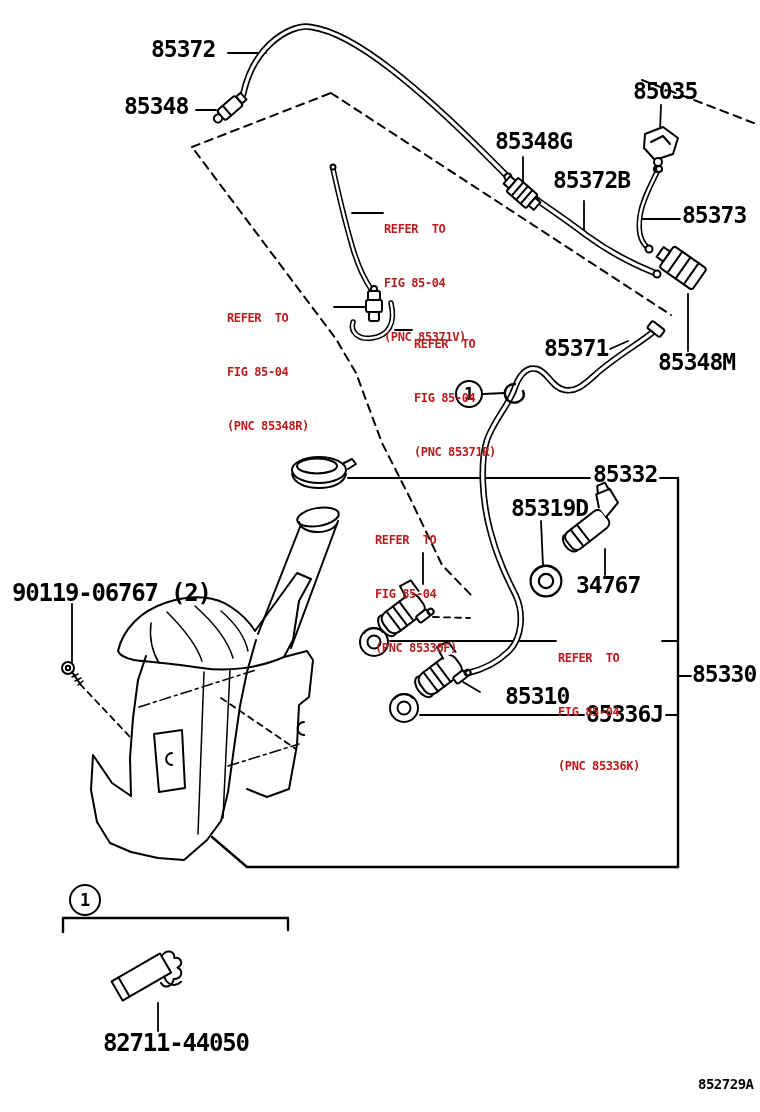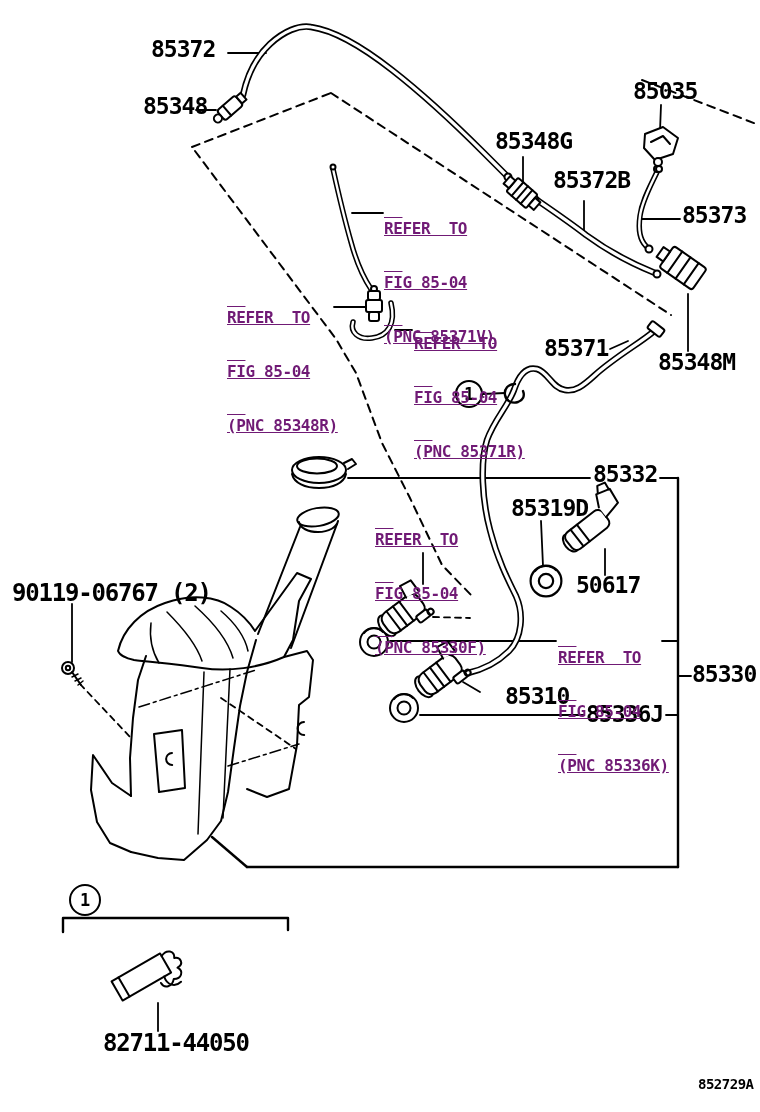--- a/index.html
+++ b/index.html
@@ -14,22 +14,22 @@
   .dash{stroke-dasharray:8 6;}
   .dash2{stroke-dasharray:6 5;stroke-width:1.8;}
   .dashdot{stroke-dasharray:11 4 3 4;stroke-width:1.5;}
   .to{stroke-width:6.5;}   .ti{stroke:#fff;stroke-width:3.2;}
   .to2{stroke-width:5.5;}  .ti2{stroke:#fff;stroke-width:2.4;}
   .wf{fill:#fff;}
   
   .pn{position:absolute;font-weight:bold;font-size:23px;letter-spacing:-1px;color:#000;
       line-height:1;white-space:pre;}
   .pn-sm{font-size:24px;letter-spacing:-1.2px;}
-  .note{position:absolute;font-weight:bold;font-size:16px;letter-spacing:-0.4px;
-        line-height:18px;color:#701a75;white-space:pre;text-decoration:underline;}
+  .note{position:absolute;font-weight:bold;font-size:12px;letter-spacing:-0.4px;
+        line-height:18px;color:#b91c1c;white-space:pre;}
   .footer-code{position:absolute;font-weight:bold;font-size:14px;letter-spacing:-0.5px;color:#000;}
   .ctext{font-family:"DejaVu Sans Mono",monospace;font-weight:bold;font-size:17px;fill:#000;text-anchor:middle;}
 </style>
 </head>
 <body>
 
 <div class="canvas">
 
 <svg class="art" width="760" height="1112" viewBox="0 0 760 1112">
   <defs>
@@ -241,30 +241,30 @@
 
   <g class="s" transform="translate(150,972) rotate(-30)">
     <rect class="wf" x="-38" y="-11" width="56" height="22"></rect>
     <line x1="-30" y1="-11" x2="-30" y2="11"></line>
     <path d="M 18,-8 C 26,-12 32,-6 28,0 C 34,2 34,10 26,10 C 30,16 24,22 17,18 C 12,24 4,22 4,15"></path>
     <path d="M 10,11 C 8,20 14,26 22,24"></path>
   </g>
 </svg>
 
 <div class="pn" style="left:151px;top:38px">85372</div>
-<div class="pn" style="left:143px;top:95px">85348</div>
+<div class="pn" style="left:124px;top:95px">85348</div>
 <div class="pn" style="left:633px;top:80px">85035</div>
 <div class="pn" style="left:495px;top:130px">85348G</div>
 <div class="pn" style="left:553px;top:169px">85372B</div>
 <div class="pn" style="left:682px;top:204px">85373</div>
 <div class="pn" style="left:544px;top:337px">85371</div>
 <div class="pn" style="left:658px;top:351px">85348M</div>
 <div class="pn" style="left:593px;top:463px">85332</div>
 <div class="pn" style="left:511px;top:497px">85319D</div>
-<div class="pn" style="left:576px;top:574px">50617</div>
+<div class="pn" style="left:576px;top:574px">34767</div>
 <div class="pn" style="left:692px;top:663px">85330</div>
 <div class="pn" style="left:505px;top:685px">85310</div>
 <div class="pn" style="left:586px;top:703px">85336J</div>
 <div class="pn pn-sm" style="left:12px;top:581px">90119-06767 (2)</div>
 <div class="pn pn-sm" style="left:103px;top:1031px">82711-44050</div>
 
 <div class="note" style="left:384px;top:184px">
   <div>REFER  TO</div>
   <div>FIG 85-04</div>
   <div>(PNC 85371V)</div>

